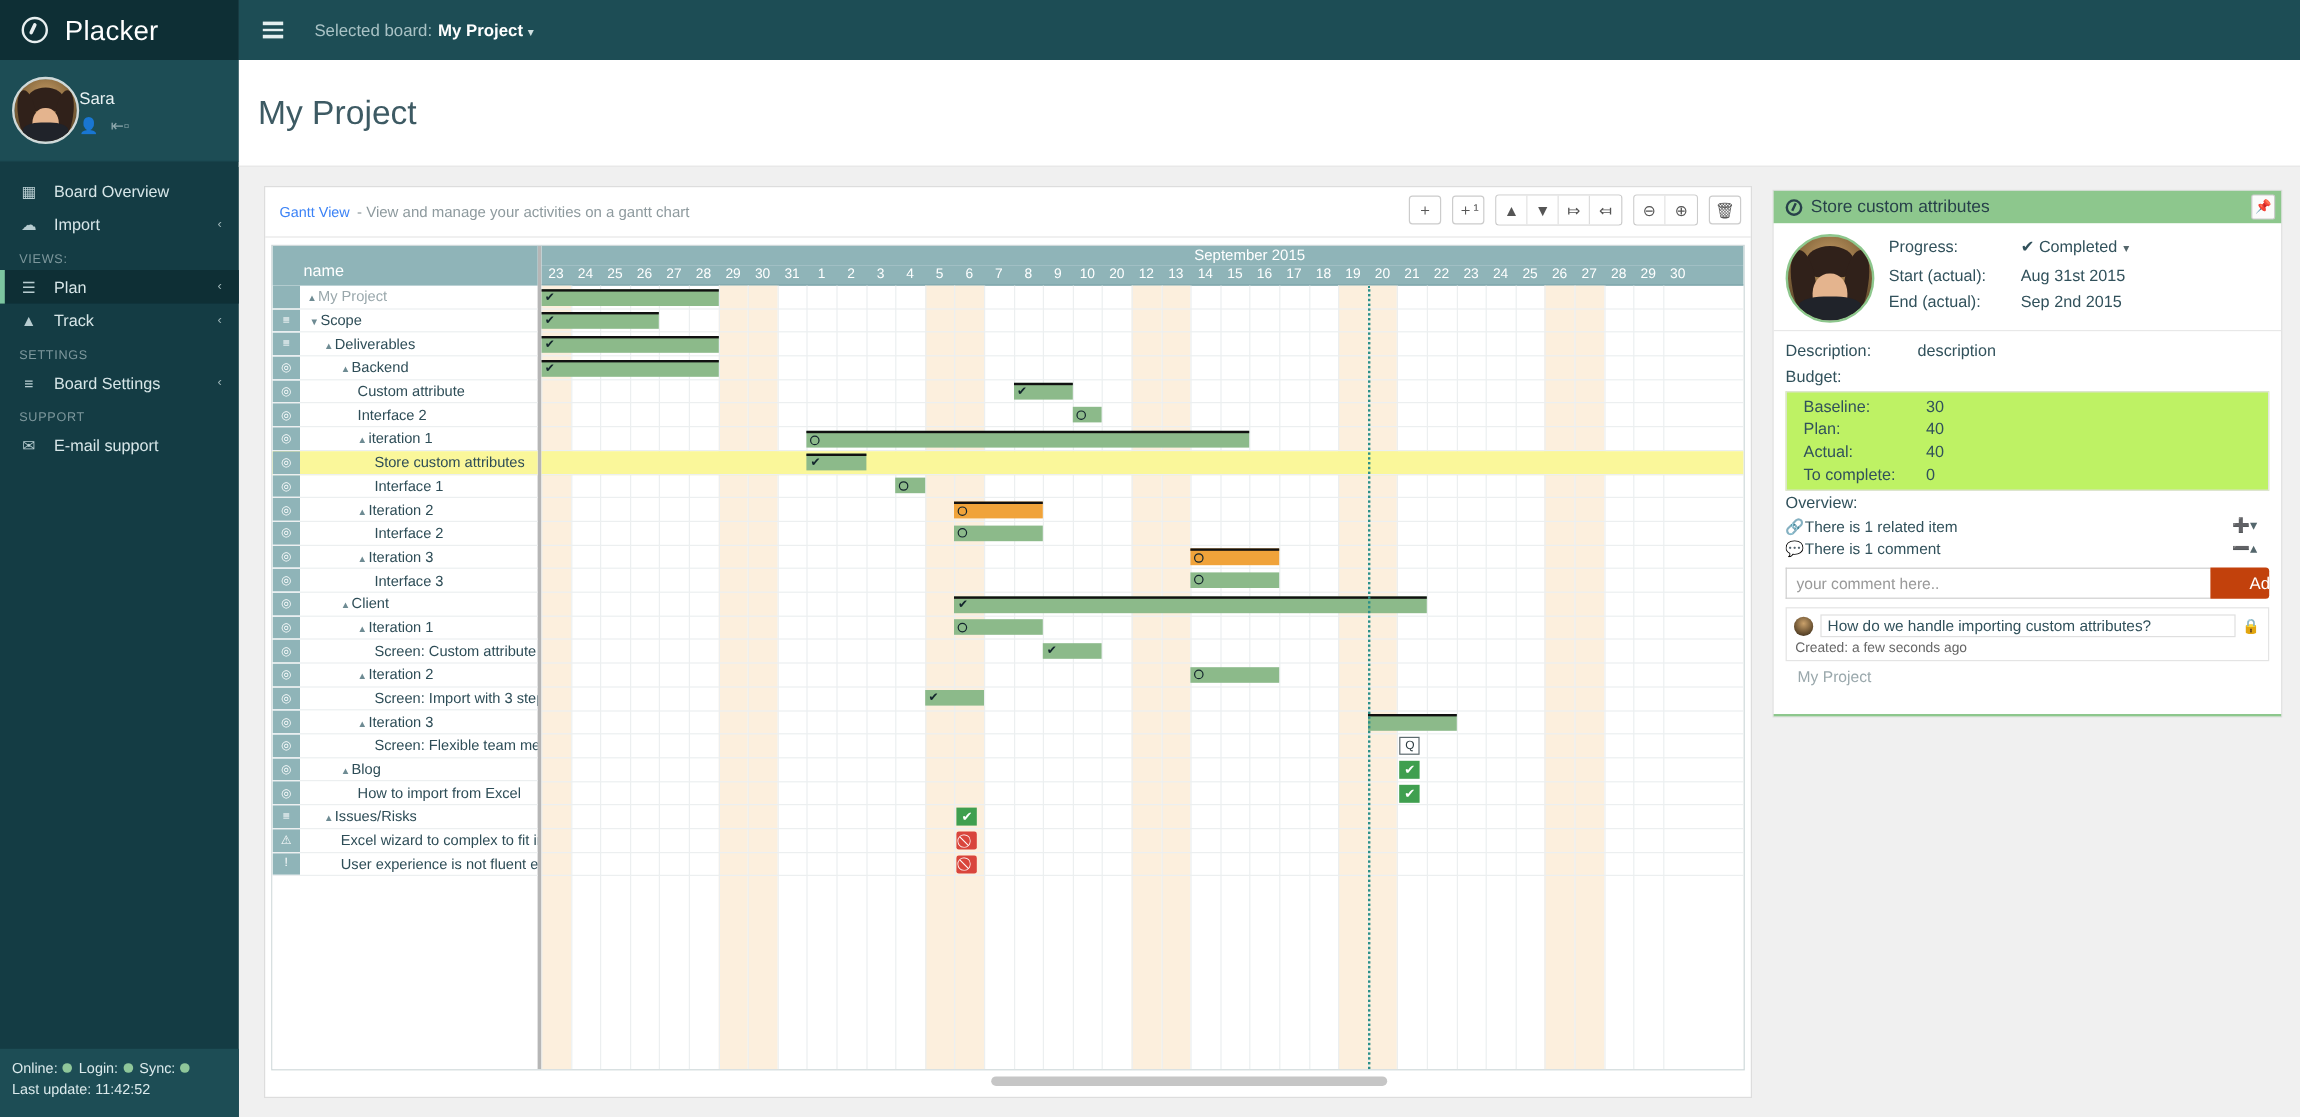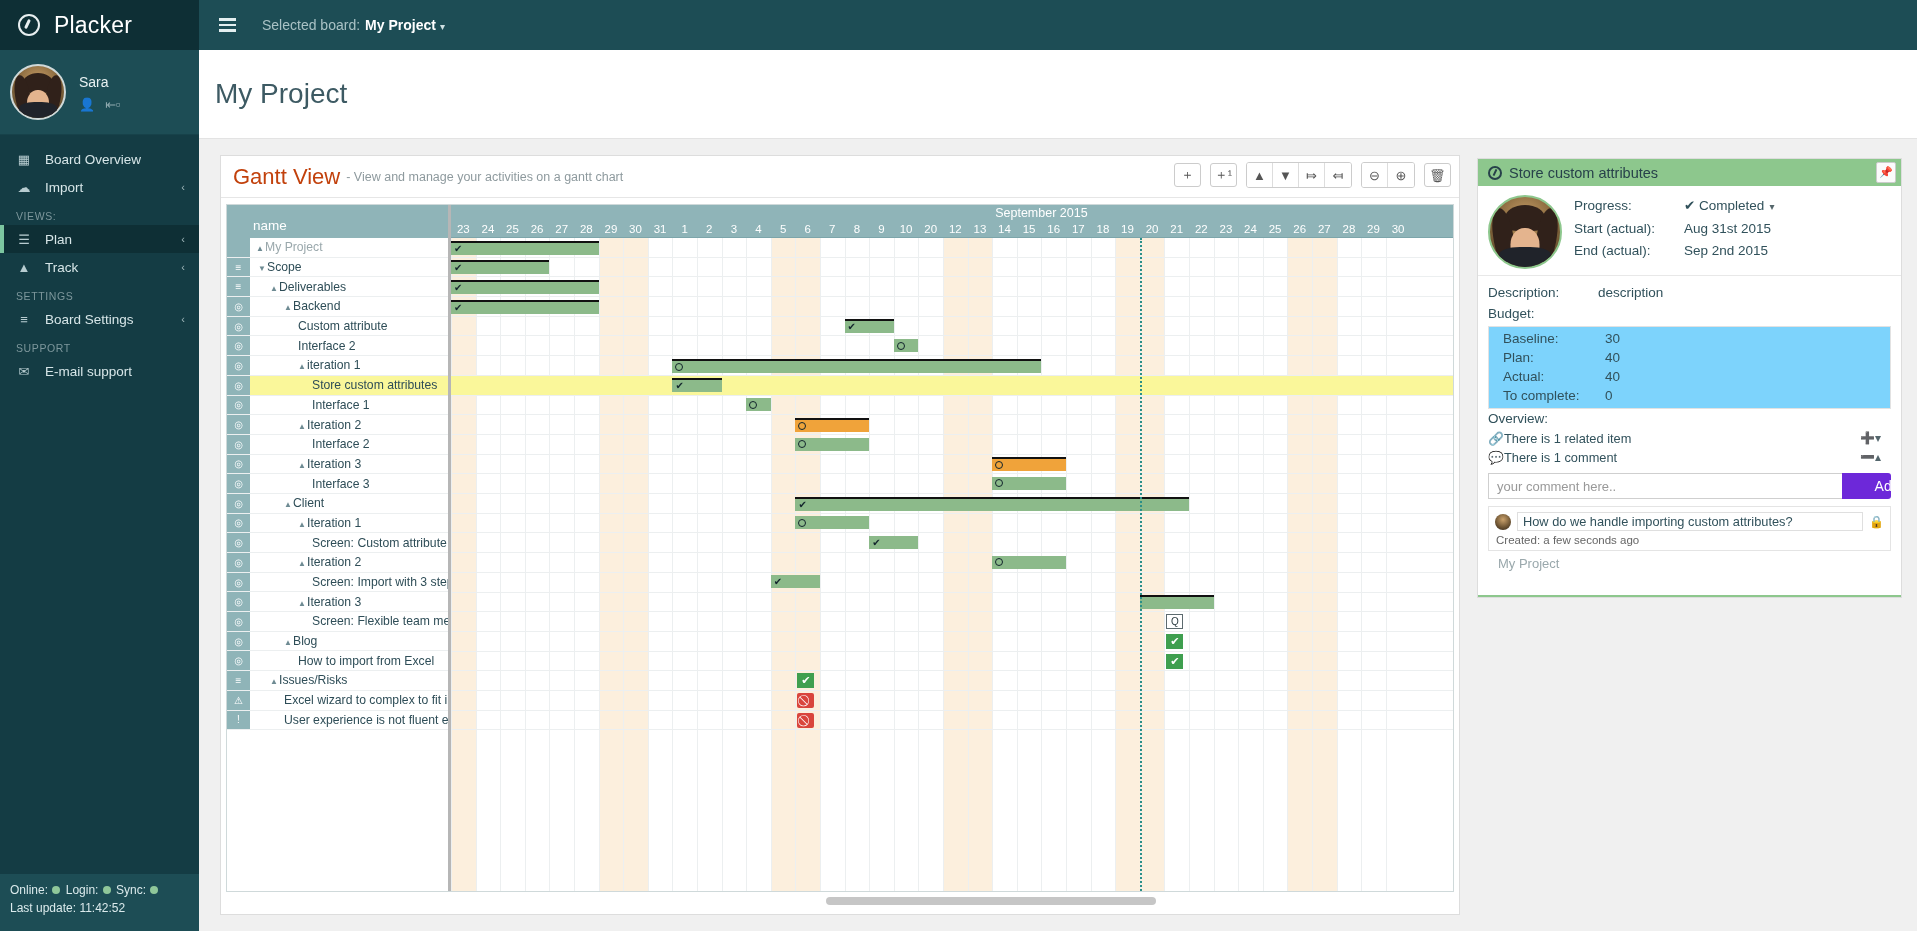--- a/index.html
+++ b/index.html
@@ -23,21 +23,21 @@
     width:22px;height:22px;border-radius:50%;border:2.5px solid #e8eff0;
     position:relative; flex:none;
   }
   .brand-logo:after{
     content:""; position:absolute; left:6px; top:3px; width:3px;height:10px;
     background:#e8eff0; border-radius:2px; transform:rotate(25deg);
   }
   .brand-name{ font-size:23px; color:#fff; letter-spacing:.2px;}
   .user{
     height:85px; background:#1d4d55; display:flex; align-items:center;
-    padding-left:10px; gap:13px; border-bottom:1px solid #17424a;
+    padding-left:10px; border-bottom:1px solid #17424a;
   }
   .avatar{
     width:56px;height:56px;border-radius:50%;flex:none;
     border:2px solid #cfd9d9; overflow:hidden; position:relative;
     background:radial-gradient(circle at 50% 30%, #c9a06a 0%, #8a6a3e 45%, #4a3a24 100%);
   }
   .avatar .face{
     position:absolute; left:50%; top:46%; transform:translateX(-50%);
     width:22px;height:26px;border-radius:48% 48% 45% 45%;
     background:#e4b48e;
@@ -95,21 +95,21 @@
   }
   
   #gantt-panel{
     position:absolute; left:220px; top:155px; width:1240px; height:760px;
     background:#fff; border:1px solid #ddd;
   }
   .panel-head{
     height:42px; border-bottom:1px solid #e6e6e6; display:flex;
     align-items:center; padding:0 12px; position:relative;
   }
-  .panel-title{ font-size:22px; color:#c2410c;}
+  .panel-title{ font-size:12px; color:#3b82f6;}
   .panel-sub{ font-size:12.5px; color:#8e9a9e; margin-left:6px;}
   .toolbar{ position:absolute; right:8px; top:6px; display:flex; gap:3px; align-items:center;}
   .tb-grp{ display:flex; border:1px solid #ccc; border-radius:3px; overflow:hidden; margin-left:6px;}
   .tb-btn{
     width:26px;height:24px;display:flex;align-items:center;justify-content:center;
     background:#fff; font-size:13px; color:#555; cursor:pointer;
     border-right:1px solid #ddd;
   }
   .tb-btn:last-child{border-right:none;}
   .tb-single{
@@ -213,36 +213,36 @@
     width:40px;height:26px;border-radius:50% 50% 30% 30%;background:#30211a;}
   .det-avatar .body{position:absolute;left:50%;bottom:0;transform:translateX(-50%);
     width:52px;height:20px;border-radius:40% 40% 0 0;background:#20232a;}
   .kv{ display:flex; font-size:13.5px; color:#31515b; line-height:22px;}
   .kv .k{ width:110px; flex:none;}
   .kv .v{ }
   .gdot{display:inline-block;width:10px;height:10px;border-radius:50%;background:#7dc07d;margin-right:5px;}
   .mini-caret{ color:#55666b; font-size:10px; margin-left:5px;}
   .det-body{ padding:6px 10px 0 10px;}
   .budget-box{
-    border:1px solid #e2e2e2; background:#7dd3fc; margin-top:2px; padding:2px 0 3px 0;
+    border:1px solid #e2e2e2; background:#bef264; margin-top:2px; padding:2px 0 3px 0;
   }
   .budget-row{ display:flex; font-size:13.5px; color:#31515b; line-height:19px; padding-left:14px;}
   .budget-row .bk{ width:102px; flex:none;}
   .det-line{ font-size:13.5px; color:#31515b; line-height:20px;}
   .det-meta{ display:flex; align-items:center; font-size:12.8px; color:#31515b; line-height:19px;}
   .det-meta .mi{ width:16px; color:#4a5f66;}
   .meta-ctrl{ position:absolute; right:10px; color:#54666c; font-size:12px;}
   .cmt-row{ display:flex; margin-top:6px; gap:0;}
   .cmt-input{
     flex:1; height:26px; border:1px solid #cfcfcf; border-right:none; padding:0 8px;
     font-size:13px; color:#999; display:flex; align-items:center;
     font-family:"Liberation Sans", sans-serif;
   }
   .cmt-add{
-    width:49px; background:#6d28d9; color:#fff; display:flex;align-items:center;
+    width:49px; background:#c2410c; color:#fff; display:flex;align-items:center;
     justify-content:center; font-size:14px; border-radius:0 3px 3px 0;padding-left:41px;
   }
   .cmt-item{ border:1px solid #e4e4e4; margin-top:7px; padding:5px 6px 4px 6px; background:#fff;}
   .cmt-line1{ display:flex; align-items:center; gap:6px;}
   .cmt-ava{ width:16px;height:16px;border-radius:50%;flex:none;
     background:radial-gradient(circle at 50% 35%, #caa16b 0%, #6b5232 60%, #2e241a 100%);}
   .cmt-text{
     flex:1; border:1px solid #dfdfdf; height:19px; padding:0 5px; font-size:12.8px;
     color:#31515b; display:flex; align-items:center;
   }

